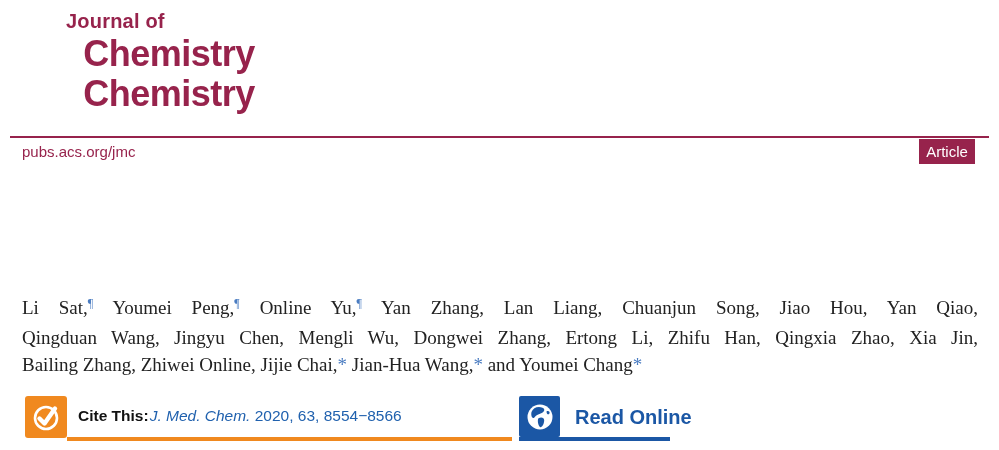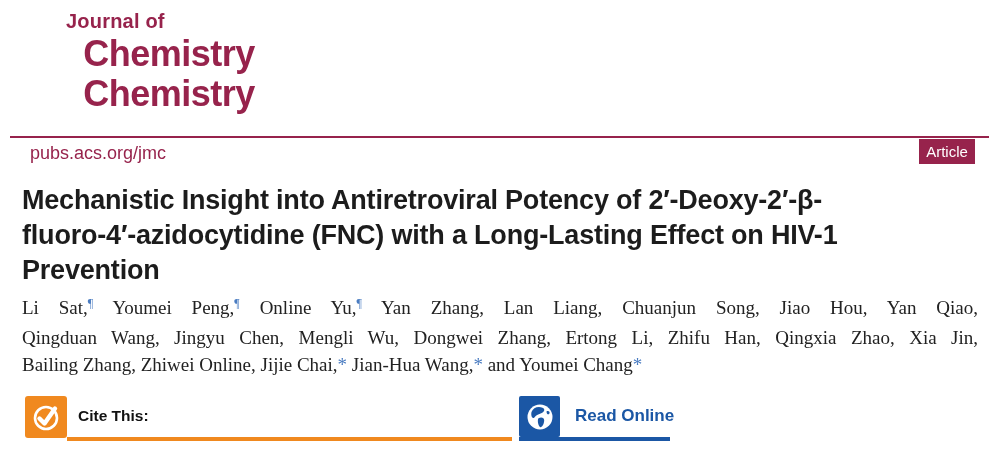--- a/index.html
+++ b/index.html
@@ -17,21 +17,21 @@
   .logo-top{
     padding-right:2px;font-size:20px;font-weight:700;
     letter-spacing:0.2px;line-height:26px;
   }
   .logo-main{
     text-align:center;font-size:36px;font-weight:700;letter-spacing:-0.5px;
     line-height:40px;
   }
   .rule{position:absolute;left:10px;top:136px;width:979px;height:2px;background:var(--maroon);}
   .url{
-    position:absolute;left:30px;top:143px;font-size:18px;color:var(--maroon);
+    position:absolute;left:22px;top:143px;font-size:15px;color:var(--maroon);
     text-decoration:none;cursor:pointer;
   }
   .badge{
     position:absolute;left:919px;top:139px;width:56px;height:25px;
     background:var(--maroon);color:#fff;font-size:15px;line-height:25px;
     text-align:center;
   }
   
   .title{
     position:absolute;left:22px;top:183px;width:970px;
@@ -67,21 +67,21 @@
   .cite-journal{font-style:italic;}
   .orange-underline{
     position:absolute;left:67px;top:437px;width:445px;height:4px;background:var(--orange);
   }
   .read-chip{
     position:absolute;left:519px;top:396px;width:41px;height:41px;
     background:var(--blue);border-radius:2px;cursor:pointer;
     display:flex;align-items:center;justify-content:center;
   }
   .read-label{
-    position:absolute;left:575px;top:406px;font-size:17px;font-weight:700;
+    position:absolute;left:575px;top:406px;font-size:20px;font-weight:700;
     color:var(--blue);text-decoration:none;cursor:pointer;
   }
   .blue-underline{
     position:absolute;left:519px;top:437px;width:151px;height:4px;background:var(--blue);
   }
   .icon-svg{display:block;}
 </style>
 </head>
 <body>
 
@@ -92,43 +92,39 @@
     <div class="logo-main">Chemistry</div>
     <div class="logo-main">Chemistry</div>
   </div>
 
   <div class="rule"></div>
 
   <a class="url">pubs.acs.org/jmc</a>
 
   <div class="badge">Article</div>
 
-  <h1 class="title">
-    <span class="tline">Mechanistic Insight into Antiretroviral Potency of 2′-Deoxy-2′-β-</span>
-    <span class="tline">fluoro-4′-azidocytidine (FNC) with a Long-Lasting Effect on HIV-1</span>
-    <span class="tline">Prevention</span>
-  </h1>
 
   <div class="authors">
       <div class="author-line just"><span>Li Sat,</span><span class="sup">¶</span><span> Youmei Peng,</span><span class="sup">¶</span><span> Online Yu,</span><span class="sup">¶</span><span> Yan Zhang, Lan Liang, Chuanjun Song, Jiao Hou, Yan Qiao,</span></div>
       <div class="author-line just"><span>Qingduan Wang, Jingyu Chen, Mengli Wu, Dongwei Zhang, Ertong Li, Zhifu Han, Qingxia Zhao, Xia Jin,</span></div>
       <div class="author-line"><span>Bailing Zhang, Zhiwei Online, Jijie Chai,</span><span class="star">*</span><span> Jian-Hua Wang,</span><span class="star">*</span><span> and Youmei Chang</span><span class="star">*</span></div>
     </div>
 
   <div class="cite-chip">
     <span>
       <svg class="icon-svg" width="32" height="32" viewBox="0 0 32 32">
         <circle cx="16" cy="17" r="11" fill="none" stroke="#ffffff" stroke-width="2.6"></circle>
         <path d="M9.5 17.5 L14.5 22.5 L25 7.5" fill="none" stroke="#ffffff" stroke-width="4.4" stroke-linecap="round" stroke-linejoin="round"></path>
       </svg>
     </span>
   </div>
 
   <div class="cite-row">
     <span class="cite-label">Cite This:</span>
+    <a class="cite-ref"><span class="cite-journal">J. Med. Chem.</span> <span>2020, 63, 8554−8566</span></a>
   </div>
 
   <div class="orange-underline"></div>
 
   <div class="read-chip">
     <span>
       <svg class="icon-svg" width="32" height="32" viewBox="0 0 32 32">
         <circle cx="16" cy="16" r="12.5" fill="#ffffff"></circle>
         <path d="M7.5 11 C9 6.5 14.5 4.8 18.5 6.8 C21.5 8.2 20.5 11 17.2 12.2 C13.5 13.4 12.2 14.4 10.4 16.4 C8.6 18.2 6.6 15.2 7.5 11 Z" fill="#1b57a5"></path>
         <path d="M14.2 17.5 C17 15.6 20.4 16.6 20.2 19.6 C20 23.2 18.2 26.4 16.4 26.2 C14.6 25.8 13.2 20.4 14.2 17.5 Z" fill="#1b57a5"></path>

